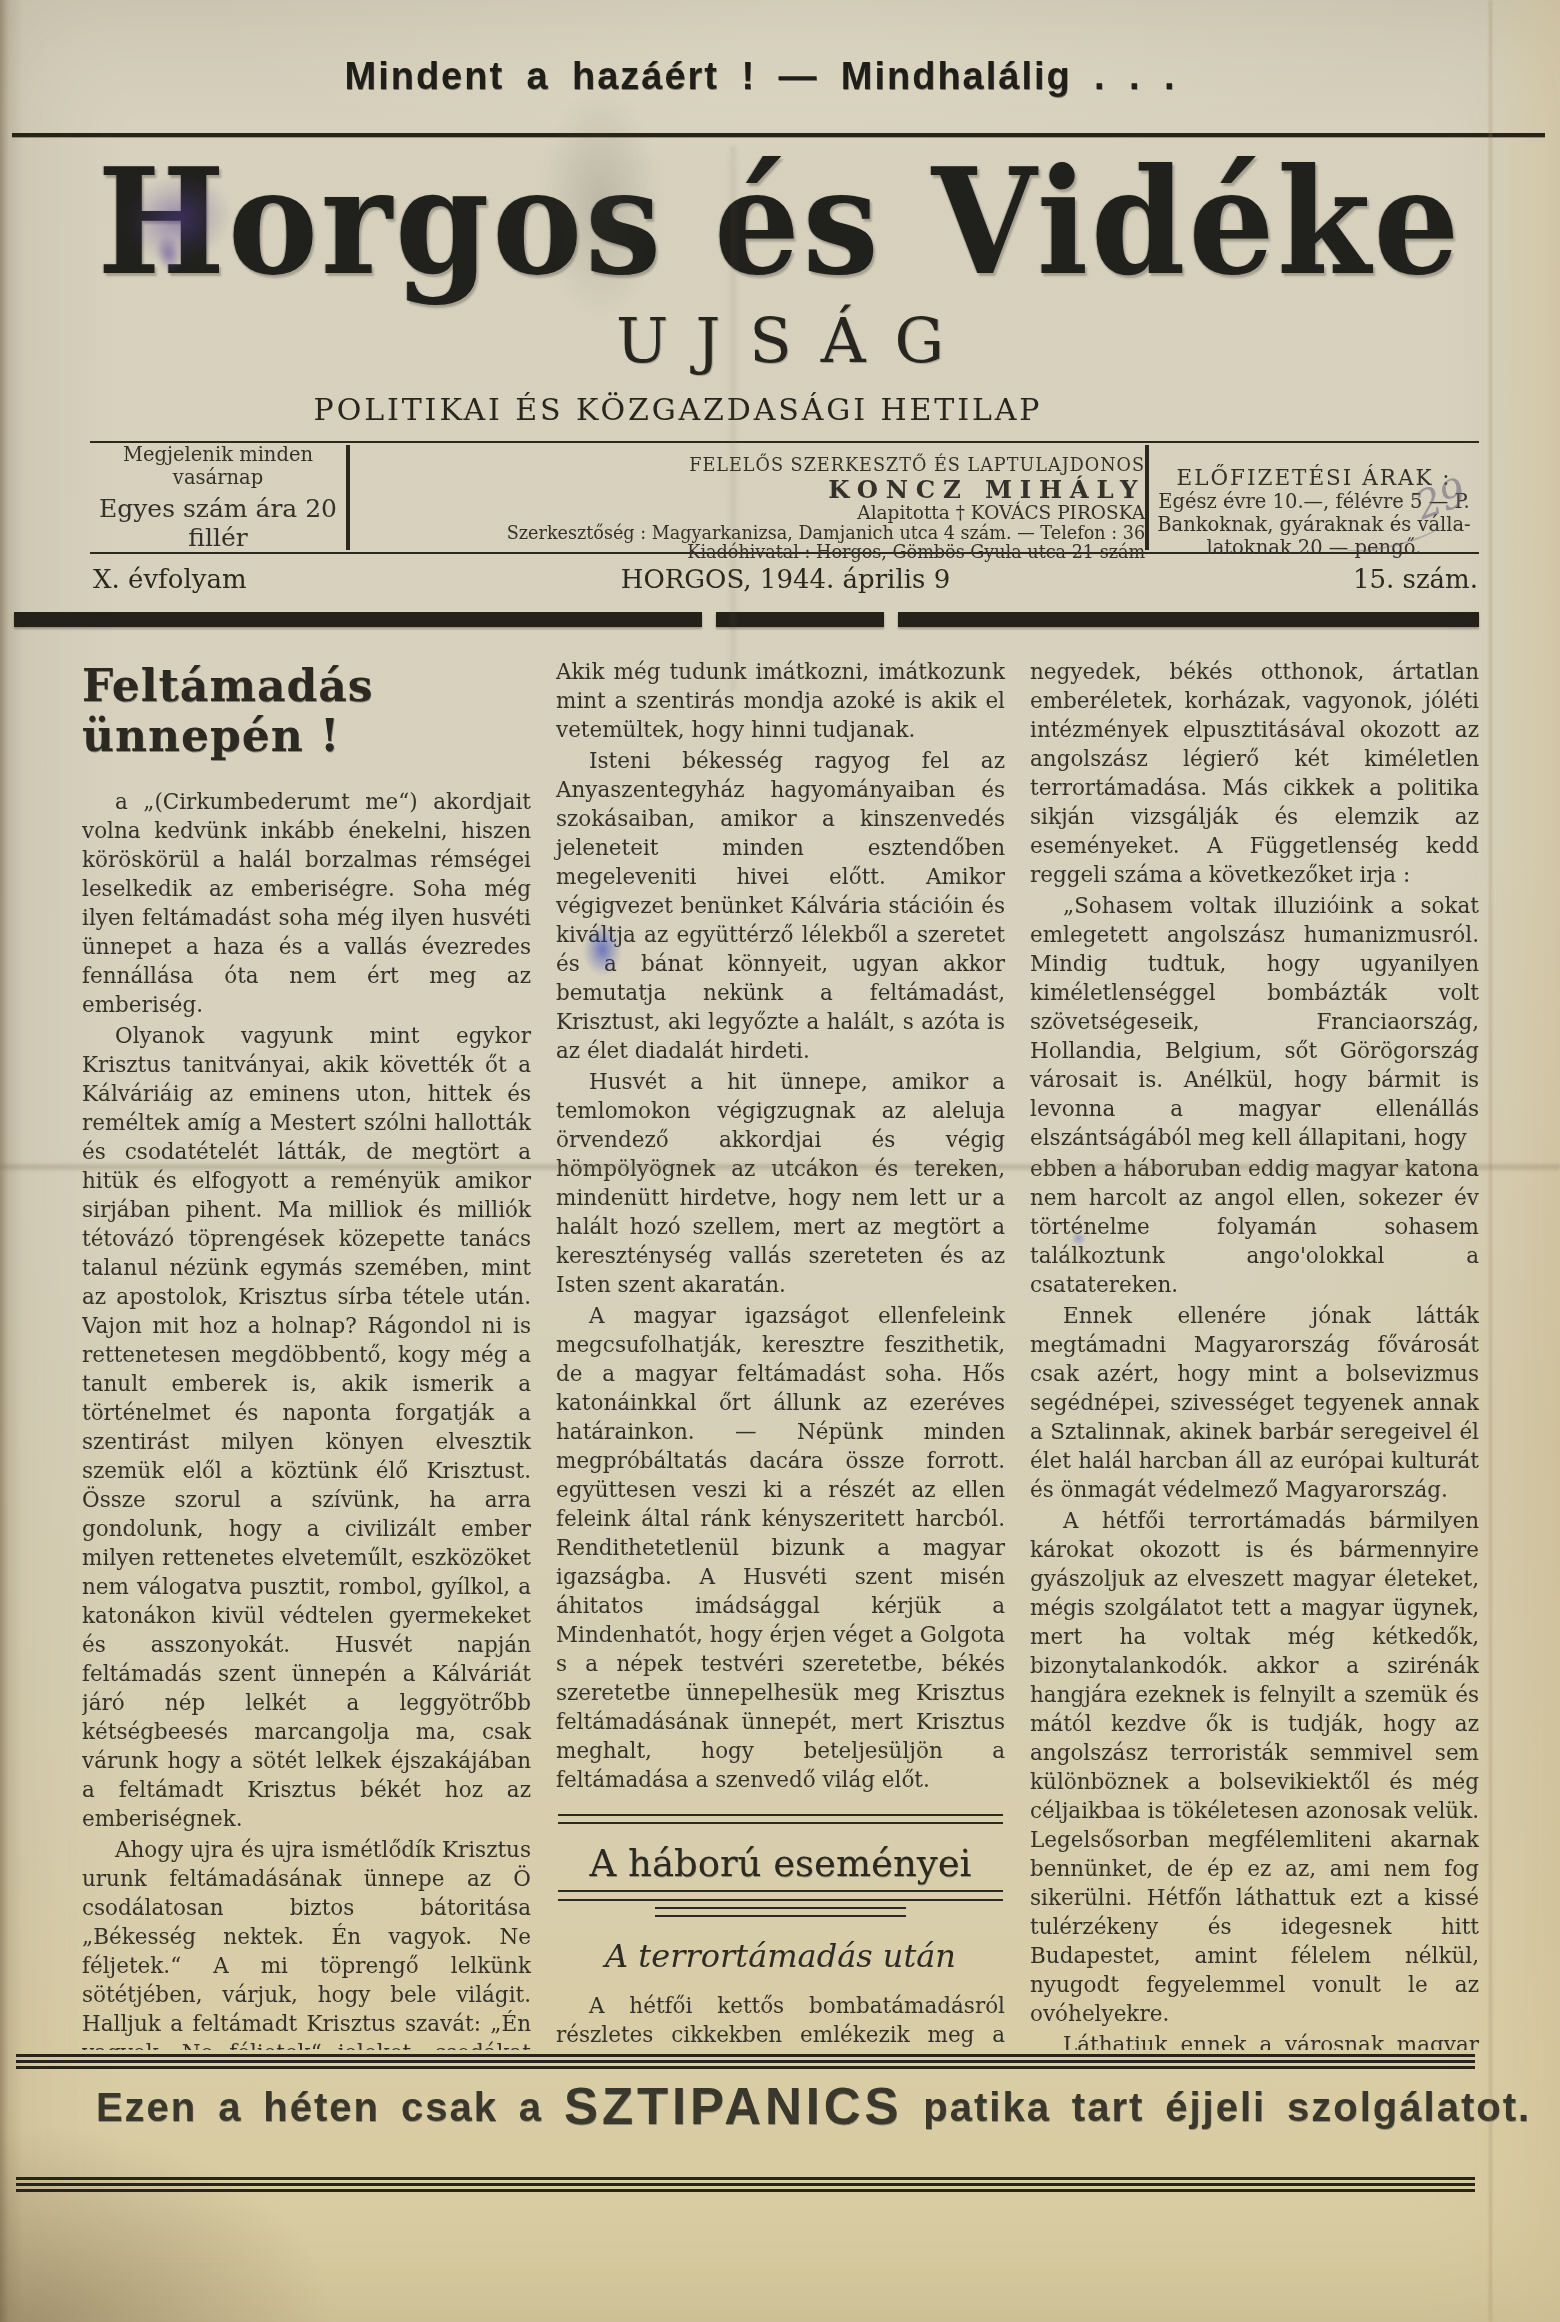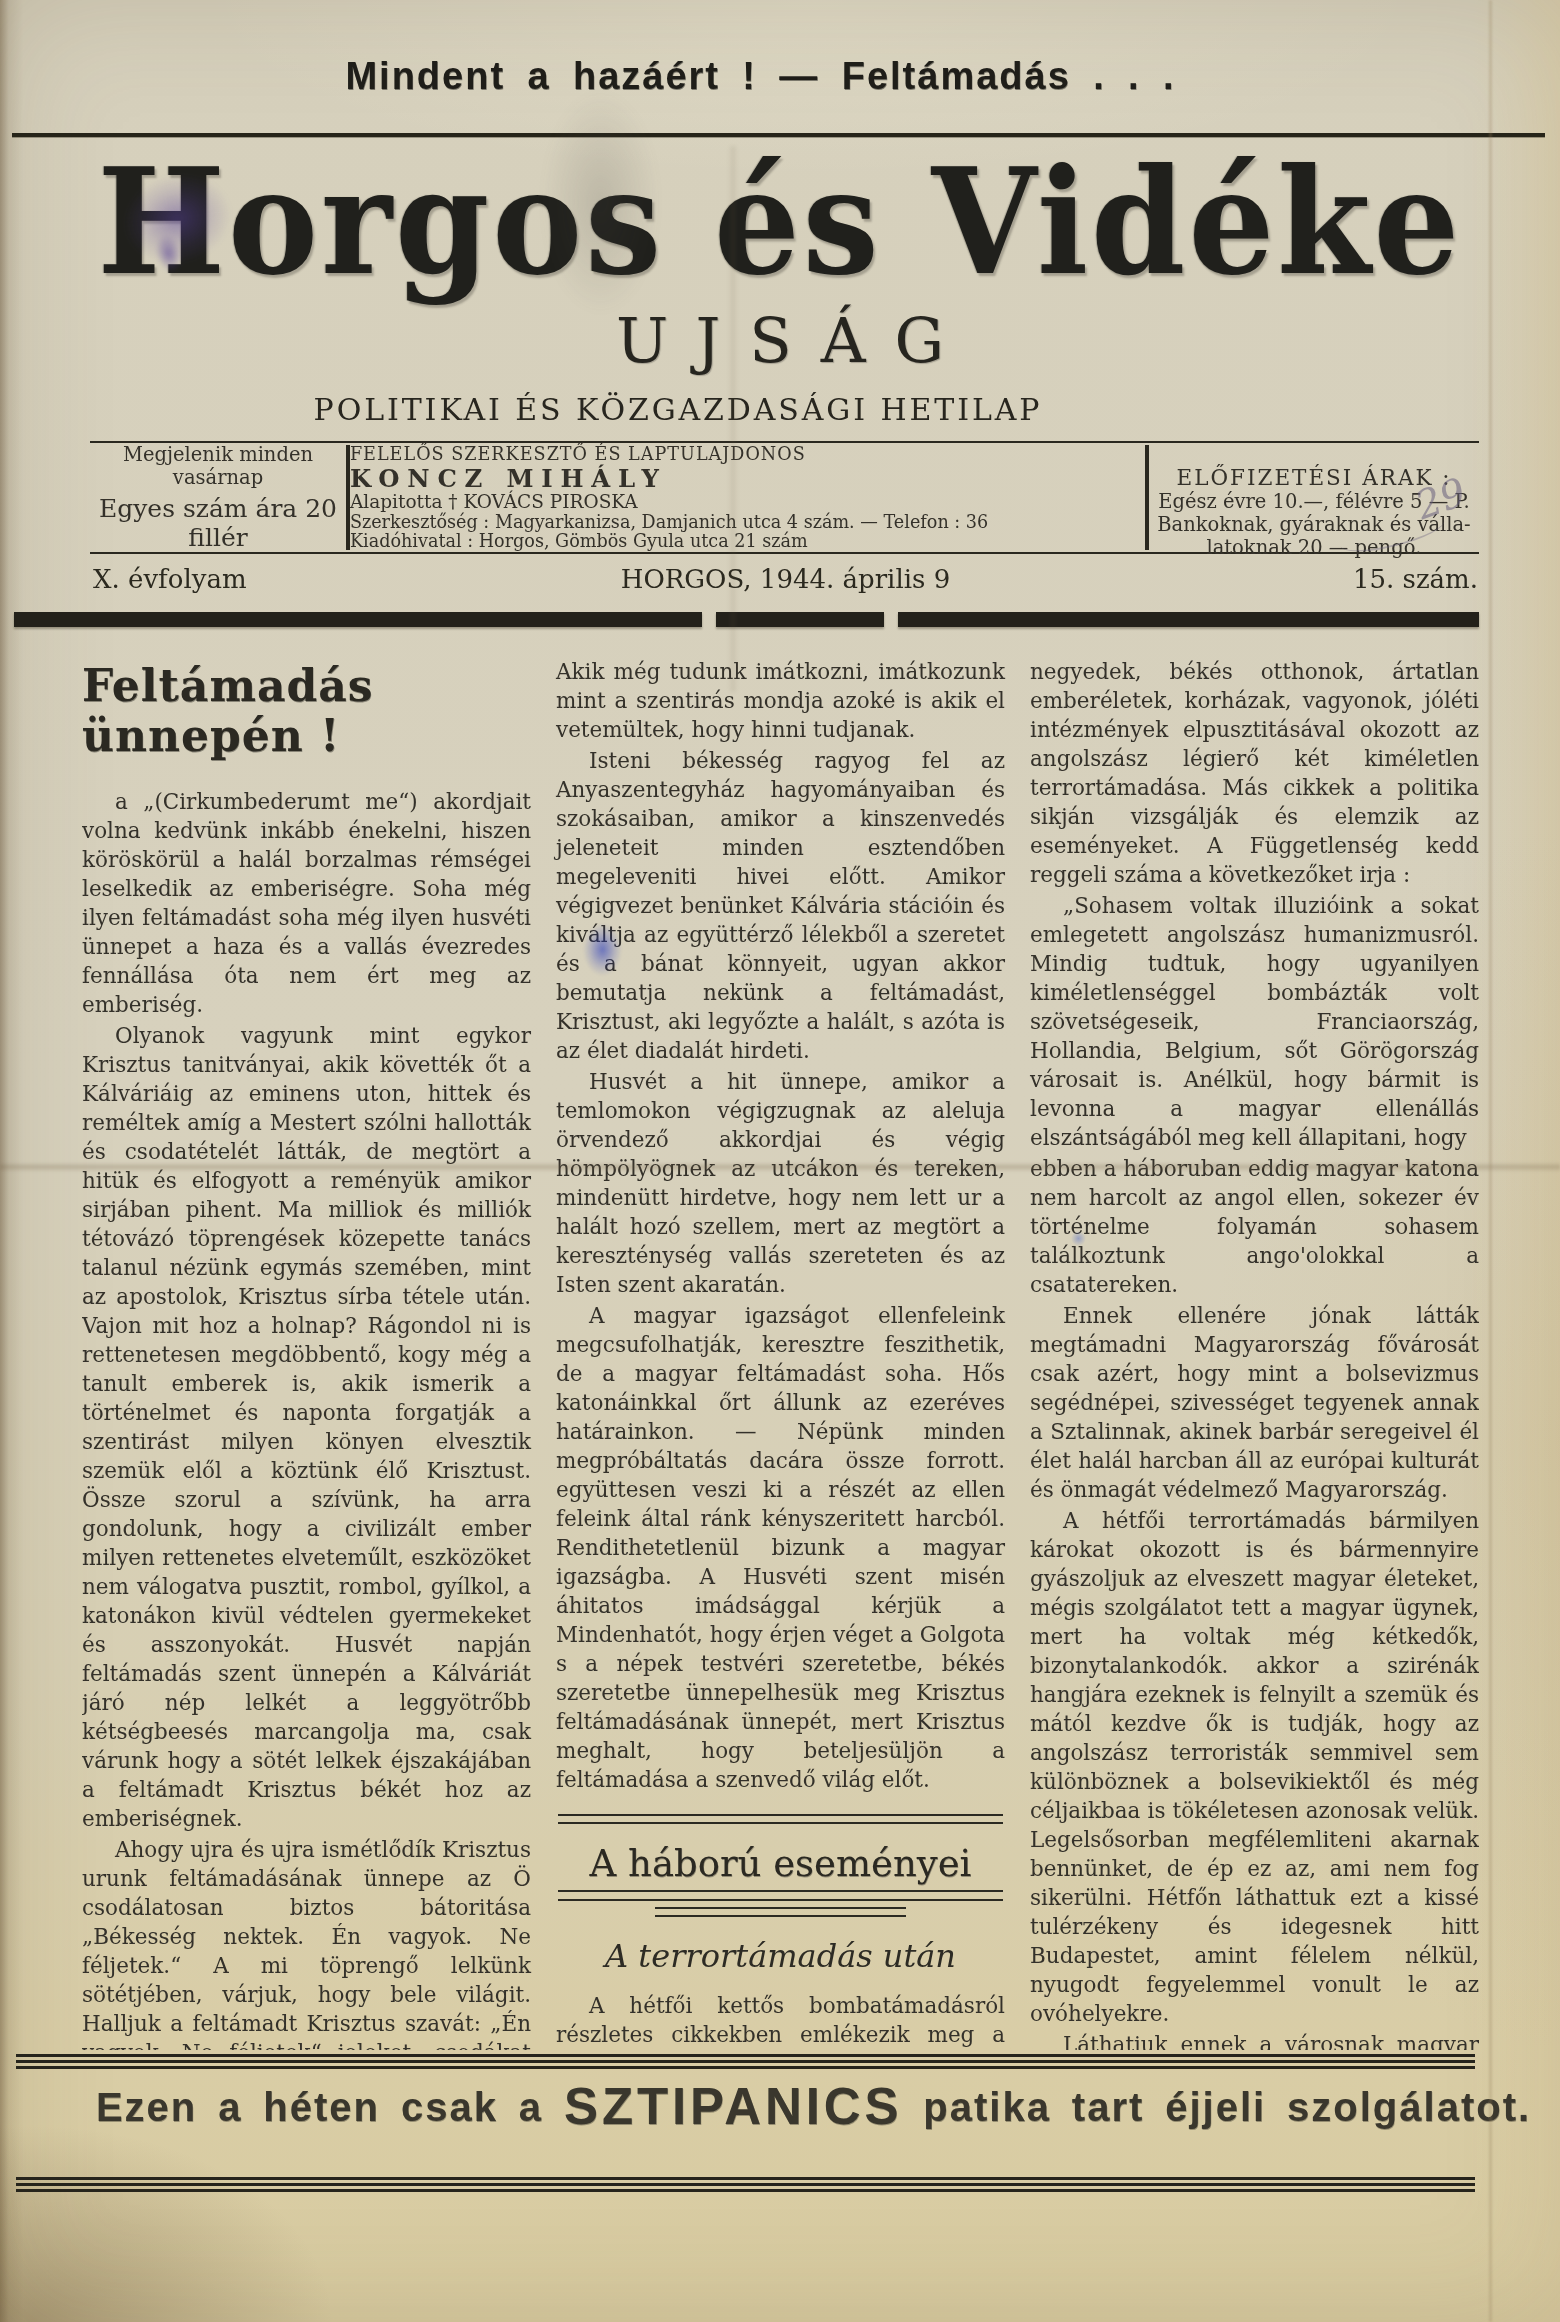--- a/index.html
+++ b/index.html
@@ -30,21 +30,21 @@
     text-shadow:1px 1px 1px rgba(45,44,40,.3);}
   .mast-tag{position:absolute;top:392px;left:0;width:1276px;text-align:center;
     font-size:30px;letter-spacing:2.9px;color:#28261f;padding-left:40px;}
   
   .info-row{position:absolute;top:441px;left:90px;width:1389px;height:109px;
     border-top:2.9px solid #2a281f;border-bottom:2.9px solid #2a281f;display:flex;align-items:stretch;}
   .vdiv{width:3.9px;background:#2a281f;margin:2px 0;}
   .info-left{width:256px;display:flex;flex-direction:column;justify-content:center;gap:5.9px;padding-right:0;}
   .il1{font-size:19.5px;text-align:center;}
   .il2{font-size:25px;text-align:center;}
-  .info-center{flex:1;text-align:left;padding-top:2px;line-height:1.12;}
+  .info-center{flex:1;text-align:right;padding-top:13px;line-height:1.12;}
   .ic1{font-size:17.6px;letter-spacing:1px;}
   .ic2{font-size:24.4px;font-weight:bold;letter-spacing:7.8px;}
   .ic3{font-size:18.5px;}
   .ic4,.ic5{font-size:17.6px;}
   .info-right{width:330px;text-align:center;padding-top:22px;line-height:1.18;border-left:0;}
   .ir1{font-size:21.5px;letter-spacing:2px;}
   .ir2,.ir3,.ir4{font-size:19.5px;}
   
   .dateline{position:absolute;top:564px;left:93px;width:1385px;display:flex;align-items:center;font-size:26px;color:#2b291f;}
   .dl-vol{flex:1;text-align:left;}
@@ -102,21 +102,21 @@
   .pencil-note{position:absolute;left:1416px;top:476px;transform:rotate(-20deg);
     font-family:"DejaVu Serif",serif;font-style:italic;font-size:39px;color:rgba(104,95,124,.55);}
   .pencil-note::after{content:"";position:absolute;left:-86px;top:25px;width:107px;height:25px;
     border-bottom:2.9px solid rgba(104,95,124,.35);border-radius:50%;transform:rotate(6deg);}
 </style>
 </head>
 <body>
 
 <div class="page">
 
-  <div class="slogan">Mindent a hazáért !  —  Feltámadás . . .</div>
+  <div class="slogan">Mindent a hazáért !  —  Mindhalálig . . .</div>
   <div class="rule-top"></div>
   <h1 class="mast-title">Horgos és Vidéke</h1>
   <div class="mast-sub">UJSÁG</div>
   <div class="mast-tag">POLITIKAI ÉS KÖZGAZDASÁGI HETILAP</div>
 
   <div class="info-row">
     <div class="info-left">
       <div class="il1">Megjelenik minden vasárnap</div>
       <div class="il2">Egyes szám ára 20 fillér</div>
     </div>

